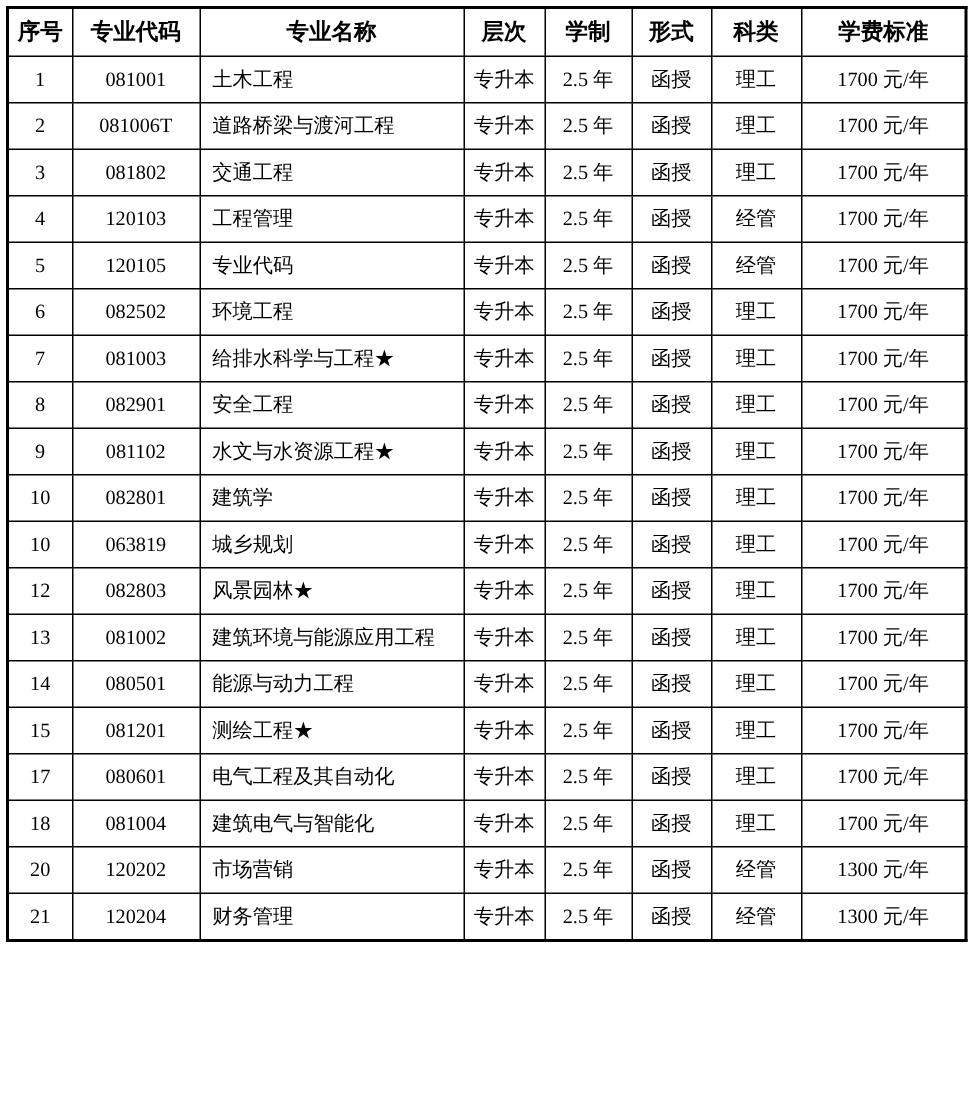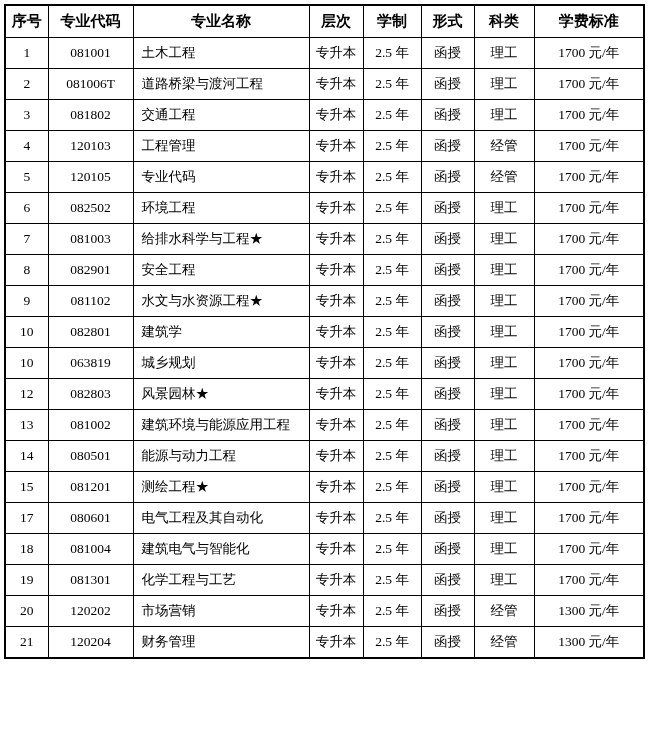--- a/index.html
+++ b/index.html
@@ -237,30 +237,20 @@
         <td>18</td>
         <td>081004</td>
         <td class="name-cell">建筑电气与智能化</td>
         <td>专升本</td>
         <td>2.5 年</td>
         <td>函授</td>
         <td>理工</td>
         <td>1700 元/年</td>
       </tr>
       <tr>
-        <td>19</td>
-        <td>081301</td>
-        <td class="name-cell">化学工程与工艺</td>
-        <td>专升本</td>
-        <td>2.5 年</td>
-        <td>函授</td>
-        <td>理工</td>
-        <td>1700 元/年</td>
-      </tr>
-      <tr>
         <td>20</td>
         <td>120202</td>
         <td class="name-cell">市场营销</td>
         <td>专升本</td>
         <td>2.5 年</td>
         <td>函授</td>
         <td>经管</td>
         <td>1300 元/年</td>
       </tr>
       <tr>

